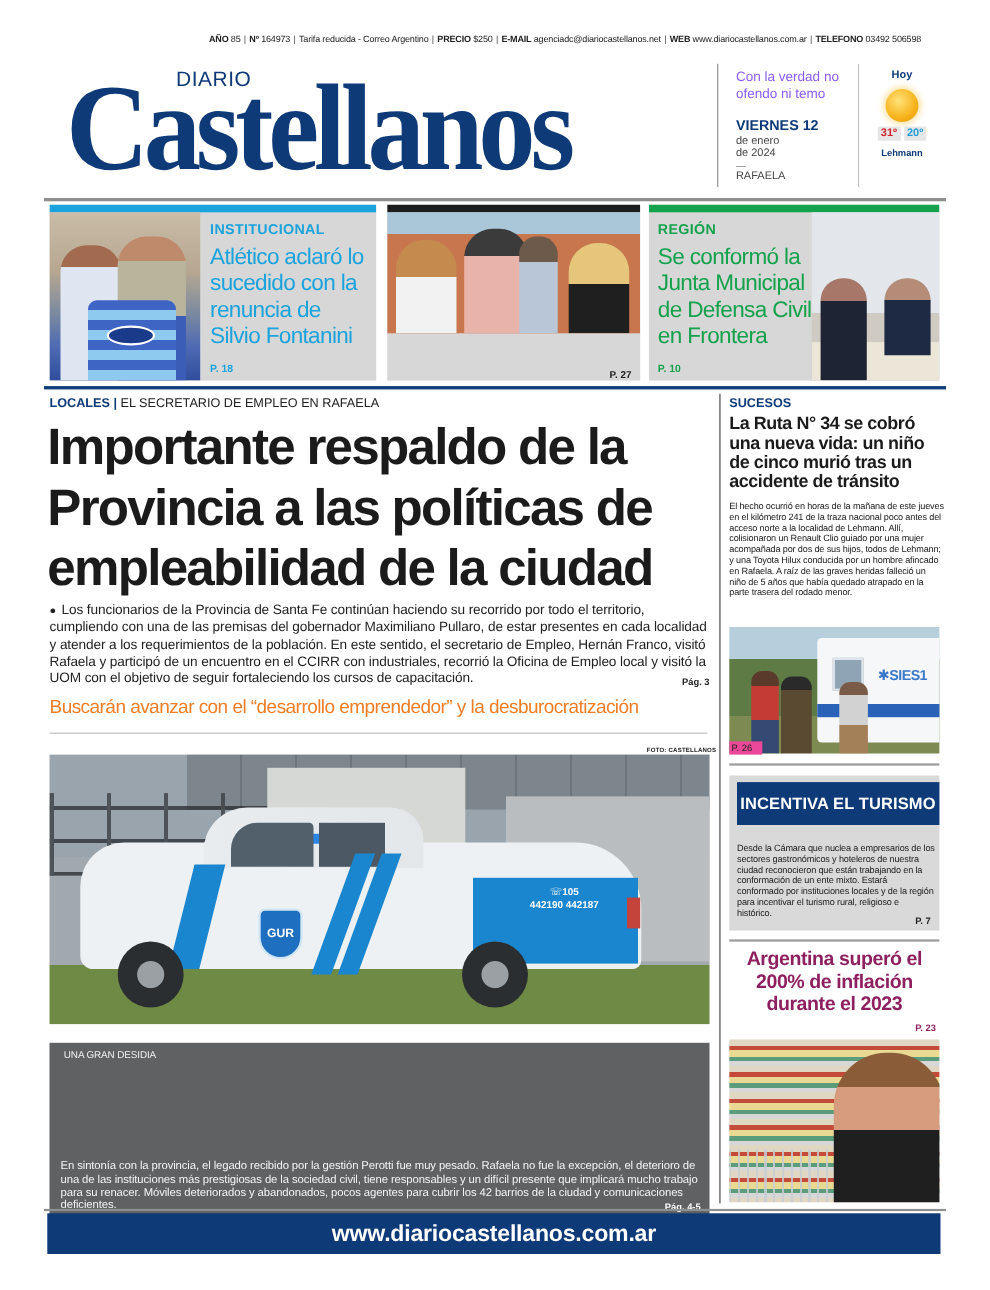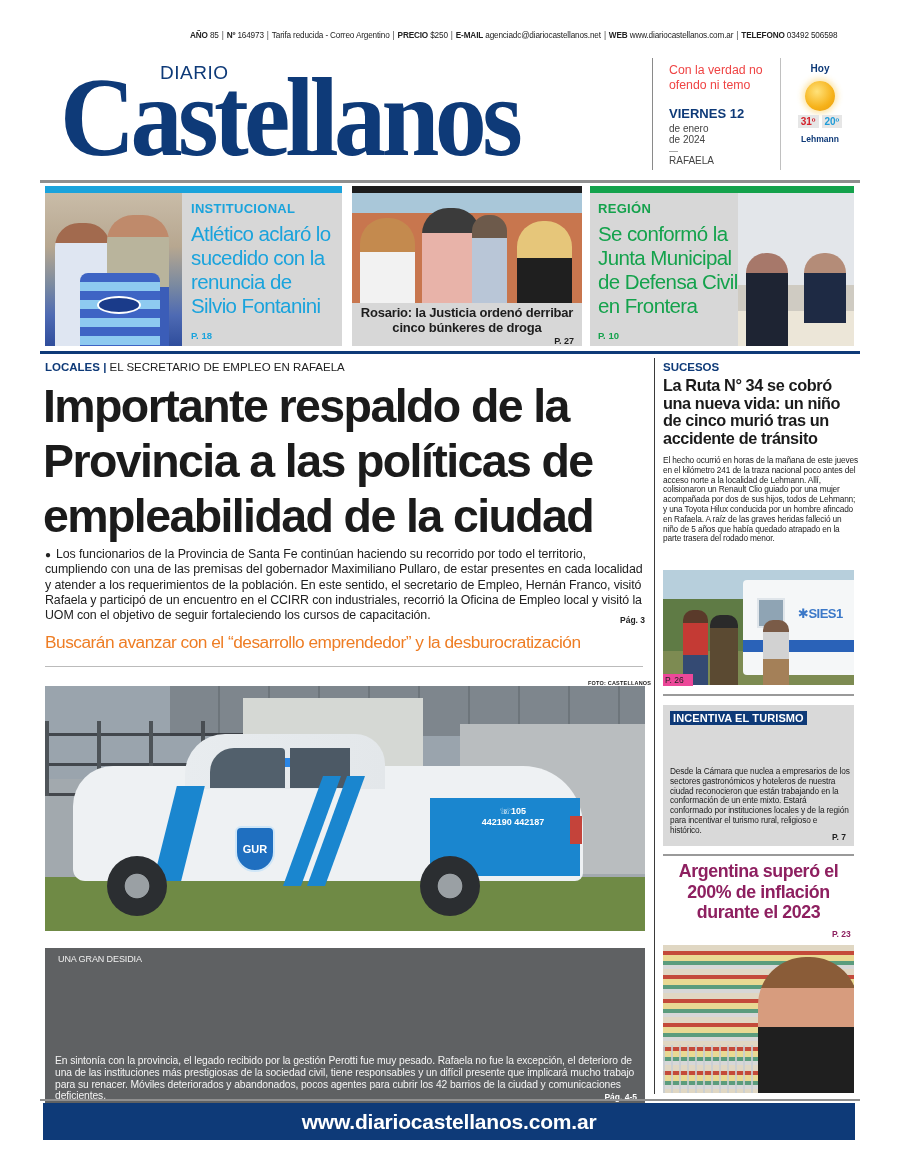--- a/index.html
+++ b/index.html
@@ -13,21 +13,21 @@
   .infobar b { font-weight: 700; }
   .infobar .sep { color: #444; margin: 0 3px; }
 
   
   .masthead { left: 60px; top: 52px; width: 580px; height: 125px; }
   .logo-diario { position: absolute; left: 100px; top: 10px; font-size: 19px; color: #0e3a78; letter-spacing: 0.5px; }
   .logo-main { position: absolute; left: 0; top: 6px; font-family: "Liberation Serif", "DejaVu Serif", serif; font-size: 112px; font-weight: 700; color: #0e3a78; letter-spacing: -5px; line-height: 118px; transform: scaleX(0.93); transform-origin: left center; }
   .vrule1 { left: 652px; top: 58px; width: 1px; height: 112px; background: #8a8a8a; }
   .vrule2 { left: 780px; top: 58px; width: 1px; height: 112px; background: #c0c0c0; }
 
-  .motto { left: 669px; top: 63px; width: 110px; font-size: 12.3px; color: #ef4444; line-height: 15px; }
+  .motto { left: 669px; top: 63px; width: 110px; font-size: 12.3px; color: #8b5cf6; line-height: 15px; }
   .date-day { left: 669px; top: 106px; font-size: 13px; font-weight: 700; color: #0e3a78; }
   .date-rest { left: 669px; top: 123px; font-size: 10px; color: #444; line-height: 11px; }
   .date-dash { left: 669px; top: 146px; font-size: 9px; color: #777; }
   .date-city { left: 669px; top: 155px; font-size: 10px; color: #444; }
 
   .weather { left: 790px; top: 63px; width: 60px; text-align: center; }
   .w-hoy { font-size: 10px; font-weight: 700; color: #0e3a78; }
   .sun { width: 30px; height: 30px; border-radius: 50%; margin: 7px auto 4px; background: radial-gradient(circle at 40% 35%, #ffe27a, #f6b21a 60%, #e89a0a); box-shadow: 0 0 6px 2px rgba(250,190,40,0.45); }
   .w-temps { display: flex; justify-content: center; gap: 3px; margin-top: 4px; }
   .w-max, .w-min { font-size: 10px; font-weight: 700; background: #e6e6e6; padding: 1px 3px; }
@@ -122,21 +122,21 @@
   .ph-ambulance .ambstripe { position:absolute; left: 80px; top: 70px; width: 115px; height: 12px; background: #2a62b8; }
   .ph-ambulance .logo { position:absolute; left: 135px; top: 36px; font-size: 13px; font-weight: 700; color: #3b78c8; letter-spacing: -0.5px; }
   .ph-ambulance .door { position:absolute; left: 94px; top: 28px; width: 28px; height: 30px; background: #8fa4b4; border: 2px solid #dfe5ea; }
   .ph-ambulance .f1 { position:absolute; left: 20px; top: 40px; width: 25px; height: 75px; background: linear-gradient(180deg,#5a3a2a 0 18%, #c43a34 18% 60%, #344a73 60% 100%); border-radius: 10px 10px 0 0; }
   .ph-ambulance .f2 { position:absolute; left: 47px; top: 45px; width: 28px; height: 70px; background: linear-gradient(180deg,#2a2a2a 0 18%, #5b4a32 18% 100%); border-radius: 10px 10px 0 0; }
   .ph-ambulance .f3 { position:absolute; left: 100px; top: 50px; width: 26px; height: 65px; background: linear-gradient(180deg,#7a5b47 0 18%, #d2d2d2 18% 60%, #a48058 60% 100%); border-radius: 10px 10px 0 0; }
   .amb-pg { left: 663px; top: 674px; width: 30px; height: 12px; background: #ec4899; font-size: 8.5px; font-weight: 400; color: #222; padding-left: 2px; line-height: 12px; }
   .hrule-r1 { left: 663px; top: 694px; width: 191px; height: 2px; background: #9a9a9a; }
 
   .tur-box { left: 663px; top: 705px; width: 191px; height: 141px; background: #d9d9d9; }
-  .tur-tag { position: absolute; left: 7px; top: 6px; background: #0e3a78; color: #fff; font-size: 11px; font-weight: 700; padding: 1px 3px; letter-spacing: 0.1px; }
+  .tur-tag { position: absolute; left: 7px; top: 6px; background: #0e3a78; color: #fff; font-size: 15px; font-weight: 700; padding: 11px 3px; letter-spacing: 0.1px; }
   .tur-hl { position: absolute; left: 7px; top: 22px; width: 185px; font-size: 17.3px; font-weight: 700; line-height: 18.5px; color: #1b1b1b; letter-spacing: -0.4px; }
   .tur-body { position: absolute; left: 7px; top: 62px; width: 180px; font-size: 8.3px; line-height: 9.8px; color: #222; letter-spacing: -0.15px; }
   .tur-pg { position: absolute; right: 8px; top: 127px; font-size: 8.5px; font-weight: 700; color: #222; }
 
   .hrule-r2 { left: 663px; top: 854px; width: 191px; height: 2px; background: #9a9a9a; }
   .inf-hl { left: 660px; top: 861px; width: 197px; text-align: center; font-size: 17.8px; font-weight: 700; line-height: 20.5px; color: #8e2060; letter-spacing: -0.4px; }
   .inf-pg { left: 832px; top: 929px; font-size: 8.5px; font-weight: 700; color: #8e2060; }
   .ph-market { left: 663px; top: 945px; width: 191px; height: 148px; overflow: hidden; background: repeating-linear-gradient(180deg,#e0d7c3 0 6px,#c44a3a 6px 10px,#e9d993 10px 16px,#5b9c7d 16px 20px,#d7d7d7 20px 24px); }
   .ph-market .woman { position:absolute; left: 95px; top: 12px; width: 100px; height: 140px; background: linear-gradient(180deg,#8a5c38 0 22%, #d79c7e 22% 50%, #1f1f1f 50% 100%); border-radius: 48px 48px 0 0; }
   .ph-market .cart { position:absolute; left: 0; top: 100px; width: 110px; height: 48px; background: repeating-linear-gradient(90deg,#c8ced3 0 2px, transparent 2px 8px); opacity: .85; }
@@ -193,21 +193,20 @@
 </div>
 
 <div class="abs teaser t2">
   <div class="bar" style="background:#1c1c1c"></div>
   <div class="photo ph-rosario">
     <div class="w1"></div>
       <div class="m1"></div>
       <div class="m2"></div>
       <div class="w2"></div>
   </div>
-  <div class="hl">Rosario: la Justicia ordenó derribar cinco búnkeres de droga</div>
   <div class="pg">P. 27</div>
 </div>
 
 <div class="abs teaser t3">
   <div class="bar" style="background:#14a24c"></div>
   <div class="kicker">REGIÓN</div>
   <div class="hl">Se conformó la Junta Municipal de Defensa Civil en Frontera</div>
   <div class="pg">P. 10</div>
   <div class="photo ph-civil">
     <div class="desk"></div>

